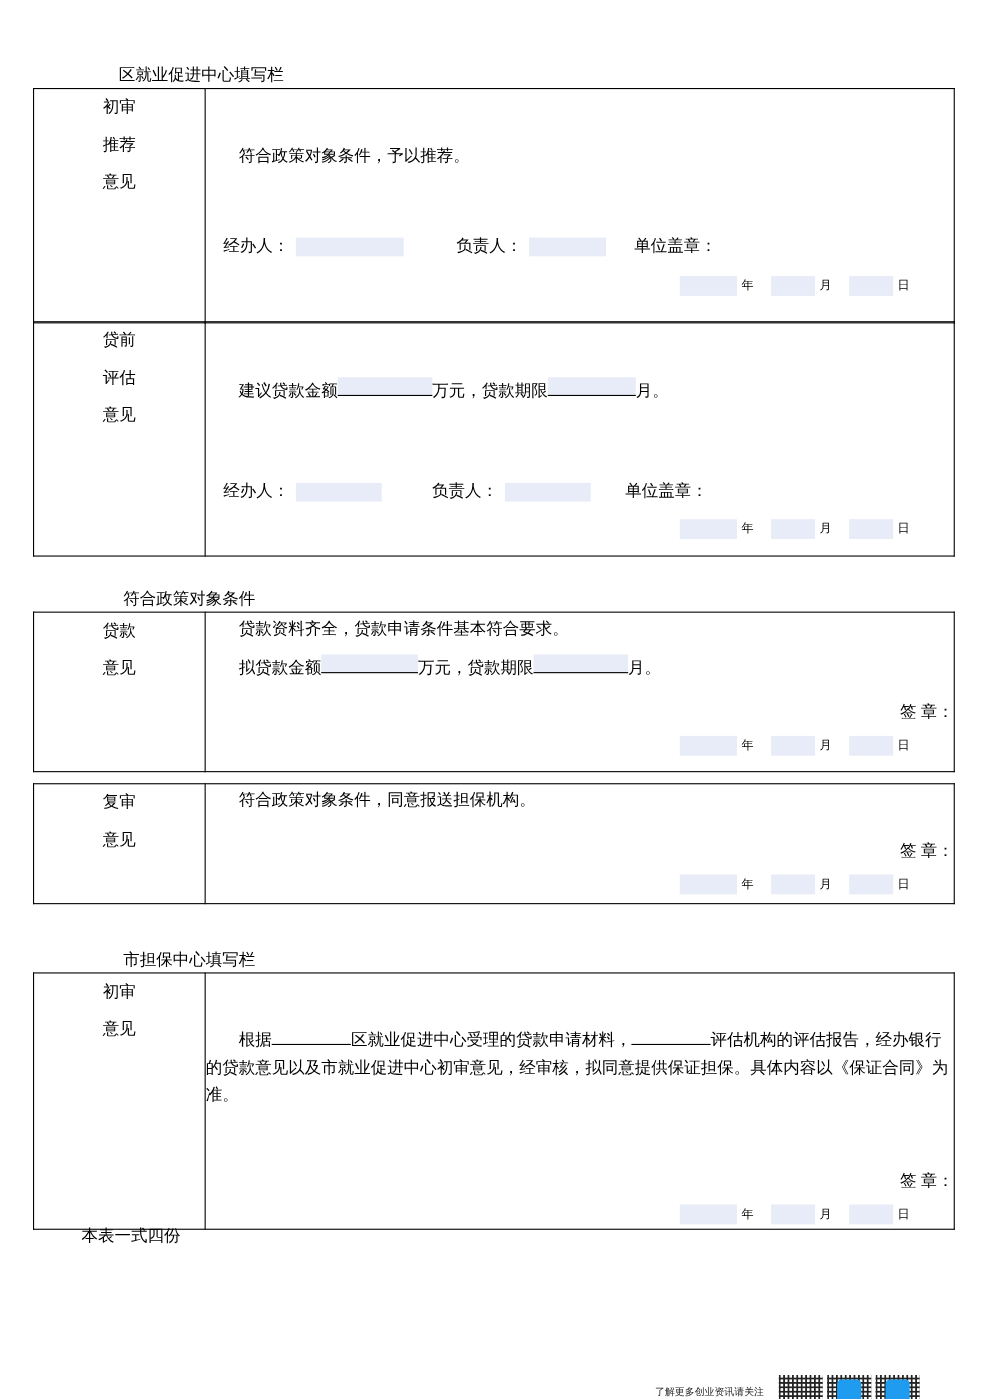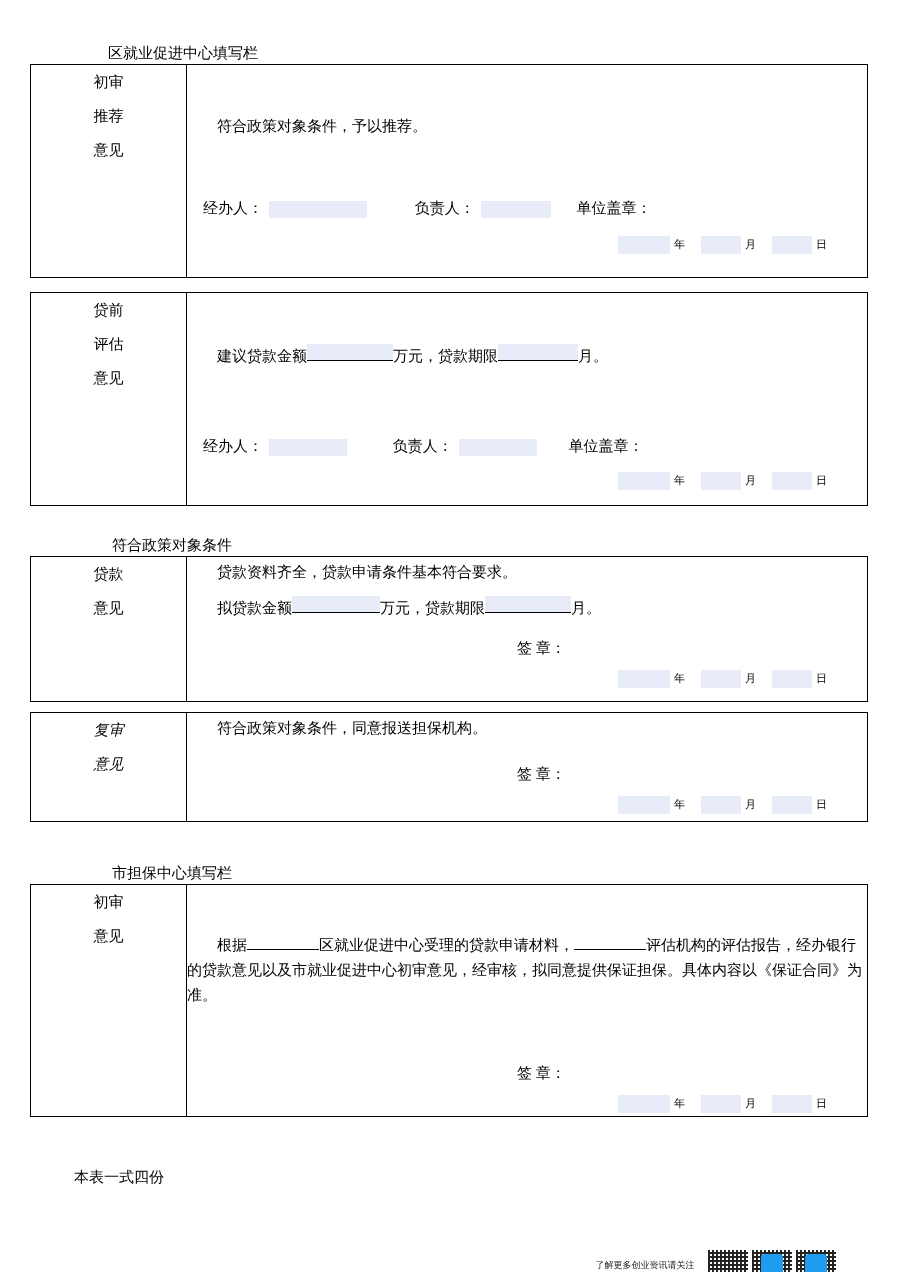--- a/index.html
+++ b/index.html
@@ -22,21 +22,21 @@
     box-sizing: border-box;
   }
 
   
   .caption {
     font-family: "Liberation Serif", "DejaVu Serif", serif;
     font-size: 15px;
     line-height: 18px;
     margin: 0 0 2px 0;
   }
-  .caption.indent-a { padding-left: 78px; }
+  .caption.indent-a { padding-left: 78px; margin-top: 16px; }
   .caption.indent-b { padding-left: 84px; }
   .caption.indent-c { padding-left: 82px; }
 
   .block {
     position: absolute;
     left: 30px;
     width: 838px;
   }
 
   table.frm {
@@ -105,21 +105,21 @@
   .daterow .dbox {
     display: inline-block;
     background: #e8ecf8;
     height: 18px;
     vertical-align: middle;
   }
   .daterow .unit { margin: 0 16px 0 4px; }
   .daterow .unit:last-child { margin-right: 0; }
 
   .right-sign {
-    text-align: left;
+    text-align: right;
     font-size: 15px;
     margin-top: 6px;
   }
 
   .footnote {
     position: absolute;
     left: 74px;
     font-size: 15px;
   }
 
@@ -213,21 +213,21 @@
   <div class="block" style="top:292px;">
     <table class="frm">
       <tbody>
           <tr>
         <td class="labelcell" style="height:212px;">
           <span class="lbl">贷前</span>
           <span class="lbl">评估</span>
           <span class="lbl">意见</span>
         </td>
         <td class="body">
-          <div class="para indent2" style="margin-top:50px;">
+          <div class="para indent2" style="margin-top:50px;font-family:Liberation Mono, monospace;">
             <span>建议贷款金额</span><span class="fill-ul" style="width:86px;"></span><span>万元，贷款期限</span><span class="fill-ul" style="width:80px;"></span><span>月。</span>
           </div>
           <div class="signrow" style="margin-top:64px; padding-left:16px;">
             <span class="grp">经办人：</span><span class="fill" style="width:78px;"></span>
             <span class="grp" style="margin-left:42px;">负责人：</span><span class="fill" style="width:78px;"></span>
             <span class="grp" style="margin-left:28px;">单位盖章：</span>
           </div>
           <div class="daterow" style="margin-top:8px; padding-right:40px;">
             <span class="dbox" style="width:52px;"></span><span class="unit">年</span><span class="dbox" style="width:40px;"></span><span class="unit">月</span><span class="dbox" style="width:40px;"></span><span class="unit">日</span>
           </div>
@@ -258,21 +258,21 @@
         </td>
       </tr>
     </tbody>
       </table>
   </div>
 
   <div class="block" style="top:712px;">
     <table class="frm">
       <tbody>
           <tr>
-        <td class="labelcell" style="height:108px;font-style:italic;">
+        <td class="labelcell" style="height:108px;">
           <span class="lbl">复审</span>
           <span class="lbl">意见</span>
         </td>
         <td class="body">
           <div class="para indent2" style="margin-top:2px;">符合政策对象条件，同意报送担保机构。</div>
           <div class="right-sign" style="margin-top:20px; padding-left:330px;">签 章：</div>
           <div class="daterow" style="margin-top:4px; padding-right:40px;">
             <span class="dbox" style="width:52px;"></span><span class="unit">年</span><span class="dbox" style="width:40px;"></span><span class="unit">月</span><span class="dbox" style="width:40px;"></span><span class="unit">日</span>
           </div>
         </td>
@@ -297,21 +297,21 @@
           <div class="right-sign" style="margin-top:52px; padding-left:330px;">签 章：</div>
           <div class="daterow" style="margin-top:4px; padding-right:40px;">
             <span class="dbox" style="width:52px;"></span><span class="unit">年</span><span class="dbox" style="width:40px;"></span><span class="unit">月</span><span class="dbox" style="width:40px;"></span><span class="unit">日</span>
           </div>
         </td>
       </tr>
     </tbody>
       </table>
   </div>
 
-  <div class="footnote" style="top:1168px;">本表一式四份</div>
+  <div class="footnote" style="top:1114px;">本表一式四份</div>
 
   <div class="promo">
     <div class="promo-text">
       <div>了解更多创业资讯请关注</div>
       <div>“海纳百创”微信公众号和“上海人社”APP</div>
     </div>
     <div class="qr q1"></div>
     <div class="qr q2"></div>
     <div class="qr q3"></div>
     <div class="appicon a1"></div>

